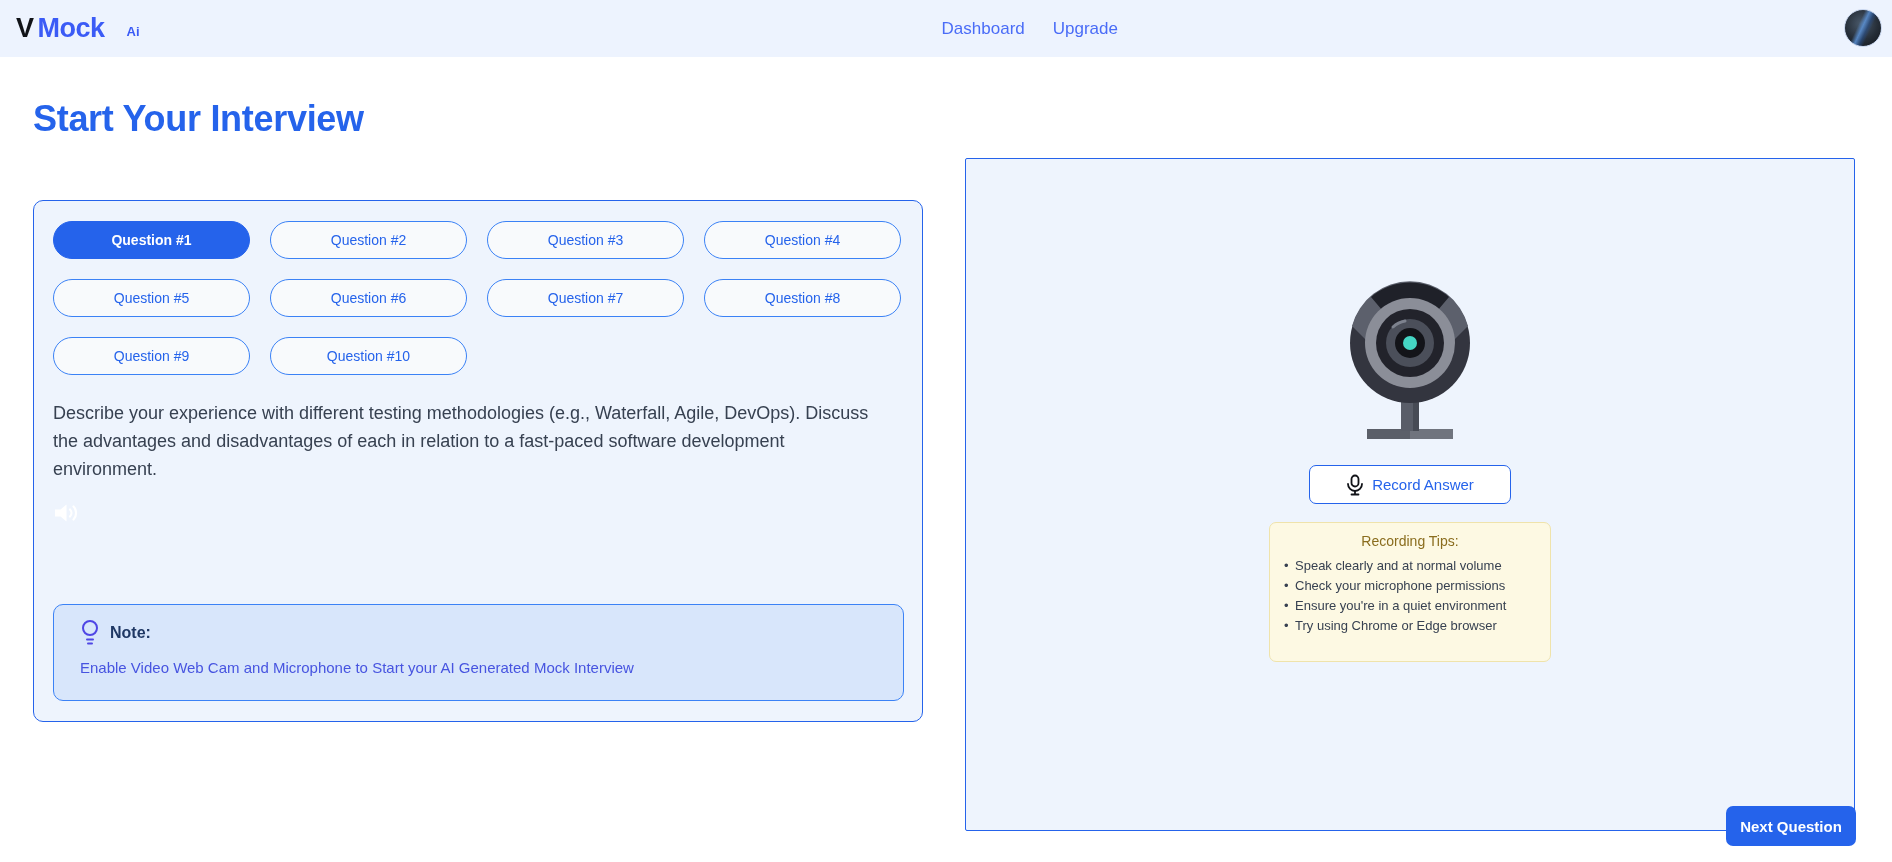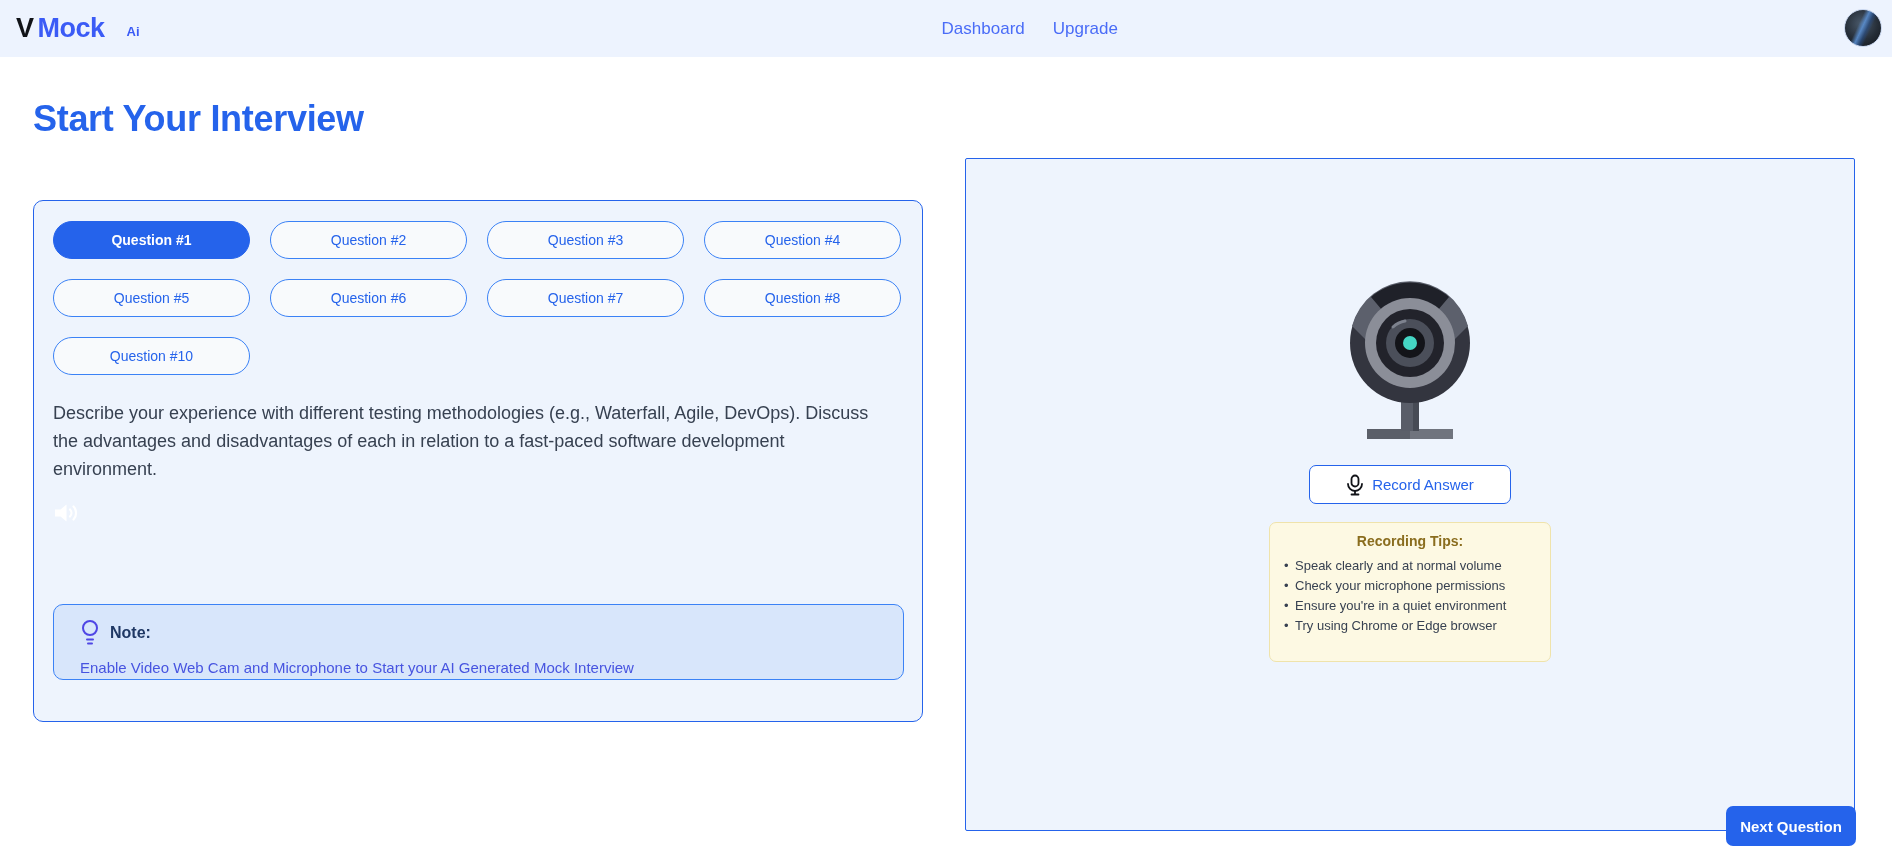--- a/index.html
+++ b/index.html
@@ -76,21 +76,21 @@
     color:#ffffff;font-weight:bold;
   }
   .question-text{
     margin-top:24px;width:825px;
     font-size:18px;line-height:28px;color:var(--body-text);
   }
   .speaker{
     margin-top:18px;width:28px;height:24px;cursor:pointer;
   }
   .note-box{
-    position:absolute;left:19px;top:403px;width:851px;height:76px;
+    position:absolute;left:19px;top:403px;width:851px;height:97px;
     background:var(--note-bg);
     border:1px solid var(--note-border);
     border-radius:10px;
     padding:14px 26px;
   }
   .note-head{display:flex;align-items:center;gap:10px;}
   .note-title{font-size:16px;font-weight:bold;color:var(--note-title);}
   .note-text{margin-top:12px;font-size:15px;color:var(--note-text);}
   
   .record-panel{
@@ -113,21 +113,21 @@
   }
   .tips-box{
     position:absolute;left:50%;top:363px;transform:translateX(-50%);
     width:282px;height:140px;
     background:var(--tips-bg);
     border:1px solid var(--tips-border);
     border-radius:7px;
     padding:10px 12px;
   }
   .tips-title{
-    text-align:center;font-size:14px;font-weight:bold;color:var(--tips-title);
+    text-align:center;font-size:14px;font-weight:normal;color:var(--tips-title);
     margin-bottom:7px;
   }
   .tips-list{list-style:none;}
   .tips-list li{
     font-size:13px;color:var(--body-text);line-height:20px;
     padding-left:13px;position:relative;
   }
   .tips-list li::before{
     content:"•";position:absolute;left:2px;color:var(--body-text);
   }
@@ -162,20 +162,21 @@
 <div class="question-card">
   <div class="qbtn-grid">
       <button class="qbtn active">Question #1</button>
       <button class="qbtn">Question #2</button>
       <button class="qbtn">Question #3</button>
       <button class="qbtn">Question #4</button>
       <button class="qbtn">Question #5</button>
       <button class="qbtn">Question #6</button>
       <button class="qbtn">Question #7</button>
       <button class="qbtn">Question #8</button>
+      <button class="qbtn">Question #9</button>
       <button class="qbtn">Question #10</button>
     </div>
 
   <p class="question-text">Describe your experience with different testing methodologies (e.g., Waterfall, Agile, DevOps). Discuss the advantages and disadvantages of each in relation to a fast-paced software development environment.</p>
 
   <div class="speaker" title="">
     <svg width="28" height="24" viewBox="0 0 28 24">
       <path d="M2 8.5 L7.5 8.5 L13.5 3.5 L13.5 20.5 L7.5 15.5 L2 15.5 Z" fill="#ffffff"></path>
       <path d="M17 8.5 a5 5 0 0 1 0 7" stroke="#ffffff" stroke-width="2.2" fill="none" stroke-linecap="round"></path>
       <path d="M20.5 5.5 a9.5 9.5 0 0 1 0 13" stroke="#ffffff" stroke-width="2.2" fill="none" stroke-linecap="round"></path>

